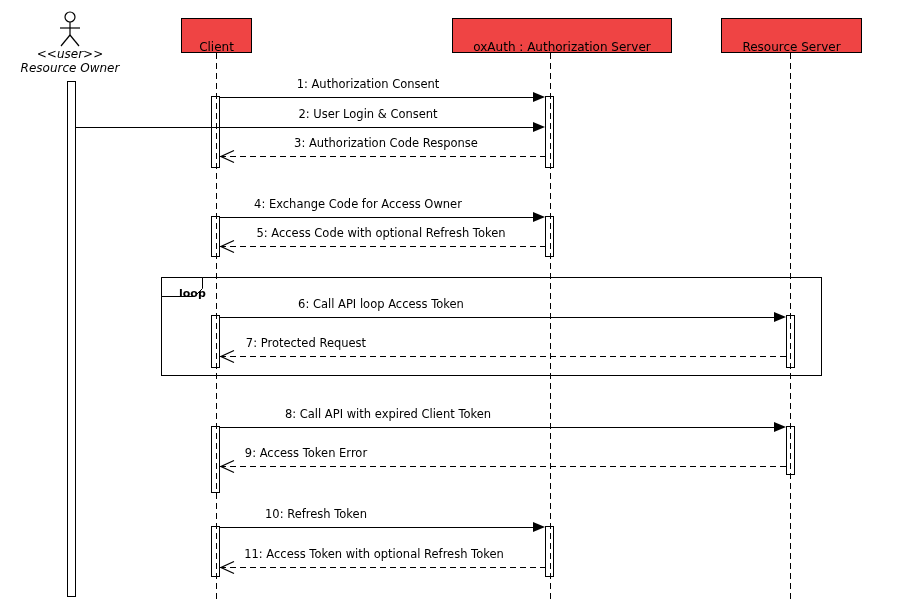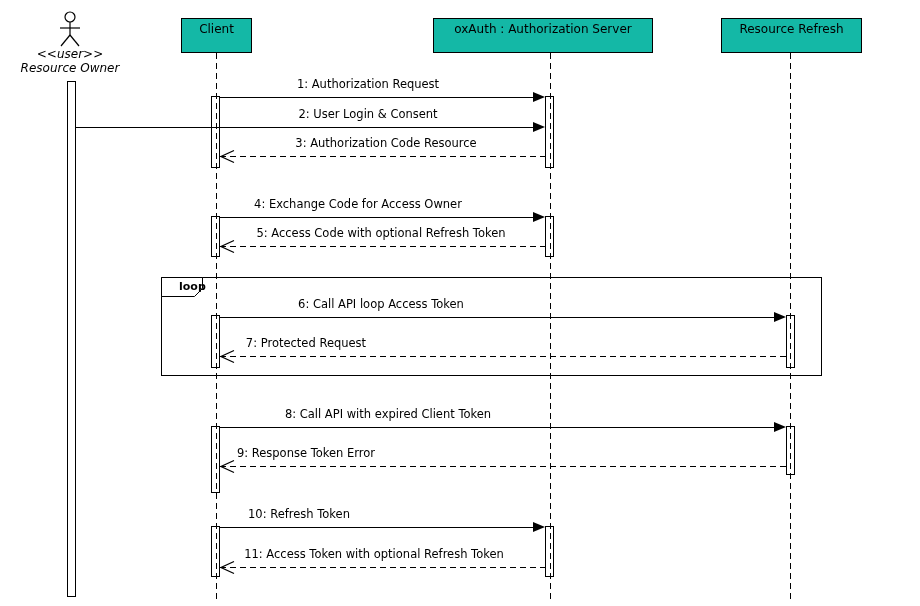--- a/index.html
+++ b/index.html
@@ -2,22 +2,22 @@
 <html><head>
 <meta charset="utf-8">
 <style>
   html,body{margin:0;padding:0;background:#ffffff;}
   .stage{
     position:relative;width:920px;height:606px;background:#ffffff;
     font-family:"DejaVu Sans","Liberation Sans",sans-serif;color:#000;
     overflow:hidden;
   }
   .head-box{
-    position:absolute;border:1px solid #000;background:#14b8a6;
-    text-align:center;font-size:12px;line-height:14px;padding-top:3px;
+    position:absolute;border:1px solid #000;background:#ef4444;
+    text-align:center;font-size:12px;line-height:14px;padding-top:21px;
     box-sizing:border-box;
   }
   .lifeline{
     position:absolute;width:1px;
     background:repeating-linear-gradient(to bottom,#000 0 6px,transparent 6px 10px);
   }
   .activation{
     position:absolute;width:9px;border:1px solid #000;background:transparent;
     box-sizing:border-box;
   }
@@ -51,21 +51,21 @@
 <div class="stage">
 
   <div class="lifeline" style="left:216px;top:53px;height:547px;"></div>
   <div class="lifeline" style="left:550px;top:53px;height:547px;"></div>
   <div class="lifeline" style="left:790px;top:53px;height:547px;"></div>
 
   <div class="loop-frame" style="left:161px;top:277px;width:661px;height:99px;"></div>
   <svg style="position:absolute;left:161px;top:277px;" width="42" height="20" viewBox="0 0 42 20">
     <path d="M0.5,0.5 L41.5,0.5 L41.5,11.5 L33.5,19.5 L0.5,19.5 Z" fill="#ffffff" stroke="#000000" stroke-width="1"></path>
   </svg>
-  <div class="loop-operator" style="left:167px;top:281px;padding-left:12px;">loop</div>
+  <div class="loop-operator" style="left:167px;top:288px;padding-left:12px;">loop</div>
 
   <div class="activation solid-bar" style="left:67px;top:81px;height:516px;"></div>
 
   <div class="activation" style="left:211px;top:96px;height:72px;"></div>
   <div class="activation" style="left:211px;top:216px;height:41px;"></div>
   <div class="activation" style="left:211px;top:315px;height:53px;"></div>
   <div class="activation" style="left:211px;top:426px;height:67px;"></div>
   <div class="activation" style="left:211px;top:526px;height:51px;"></div>
 
   <div class="activation" style="left:545px;top:96px;height:72px;"></div>
@@ -79,37 +79,37 @@
     <circle cx="15" cy="9" r="5" fill="none" stroke="#000" stroke-width="1.2"></circle>
     <line x1="15" y1="14" x2="15" y2="27" stroke="#000" stroke-width="1.2"></line>
     <line x1="5" y1="20" x2="25" y2="20" stroke="#000" stroke-width="1.2"></line>
     <line x1="15" y1="27" x2="6" y2="38" stroke="#000" stroke-width="1.2"></line>
     <line x1="15" y1="27" x2="24" y2="38" stroke="#000" stroke-width="1.2"></line>
   </svg>
   <div class="actor-label" style="top:48px;">&lt;&lt;user&gt;&gt;</div>
   <div class="actor-label" style="top:62px;">Resource Owner</div>
 
   <div class="head-box" style="left:181px;top:18px;width:71px;height:35px;">Client</div>
-  <div class="head-box" style="left:433px;top:18px;width:220px;height:35px;">oxAuth : Authorization Server</div>
-  <div class="head-box" style="left:721px;top:18px;width:141px;height:35px;">Resource Refresh</div>
+  <div class="head-box" style="left:452px;top:18px;width:220px;height:35px;">oxAuth : Authorization Server</div>
+  <div class="head-box" style="left:721px;top:18px;width:141px;height:35px;">Resource Server</div>
 
   <div>
-    <div class="msg-label" style="left:368px;top:78px;">1: Authorization Request</div>
+    <div class="msg-label" style="left:368px;top:78px;">1: Authorization Consent</div>
     <div class="msg-line" style="left:220px;top:97px;width:314px;"></div>
     <div class="arrow-filled" style="left:533px;top:92px;"></div>
   </div>
 
   <div>
     <div class="msg-label" style="left:368px;top:108px;">2: User Login &amp; Consent</div>
     <div class="msg-line" style="left:75px;top:127px;width:459px;"></div>
     <div class="arrow-filled" style="left:533px;top:122px;"></div>
   </div>
 
   <div>
-    <div class="msg-label" style="left:386px;top:137px;">3: Authorization Code Resource</div>
+    <div class="msg-label" style="left:386px;top:137px;">3: Authorization Code Response</div>
     <div class="msg-line dashed" style="left:220px;top:156px;width:325px;"></div>
     <svg class="arrow-open" style="left:220px;top:149px;" width="15" height="15" viewBox="0 0 15 15">
       <path d="M14,1.5 L1,7.5 L14,13.5" fill="none" stroke="#000" stroke-width="1.2"></path>
     </svg>
   </div>
 
   <div>
     <div class="msg-label" style="left:358px;top:198px;">4: Exchange Code for Access Owner</div>
     <div class="msg-line" style="left:220px;top:217px;width:314px;"></div>
     <div class="arrow-filled" style="left:533px;top:212px;"></div>
@@ -137,29 +137,29 @@
     </svg>
   </div>
 
   <div>
     <div class="msg-label" style="left:388px;top:408px;">8: Call API with expired Client Token</div>
     <div class="msg-line" style="left:220px;top:427px;width:555px;"></div>
     <div class="arrow-filled" style="left:774px;top:422px;"></div>
   </div>
 
   <div>
-    <div class="msg-label" style="left:306px;top:447px;">9: Response Token Error</div>
+    <div class="msg-label" style="left:306px;top:447px;">9: Access Token Error</div>
     <div class="msg-line dashed" style="left:220px;top:466px;width:566px;"></div>
     <svg class="arrow-open" style="left:220px;top:459px;" width="15" height="15" viewBox="0 0 15 15">
       <path d="M14,1.5 L1,7.5 L14,13.5" fill="none" stroke="#000" stroke-width="1.2"></path>
     </svg>
   </div>
 
   <div>
-    <div class="msg-label" style="left:299px;top:508px;">10: Refresh Token</div>
+    <div class="msg-label" style="left:316px;top:508px;">10: Refresh Token</div>
     <div class="msg-line" style="left:220px;top:527px;width:314px;"></div>
     <div class="arrow-filled" style="left:533px;top:522px;"></div>
   </div>
 
   <div>
     <div class="msg-label" style="left:374px;top:548px;">11: Access Token with optional Refresh Token</div>
     <div class="msg-line dashed" style="left:220px;top:567px;width:325px;"></div>
     <svg class="arrow-open" style="left:220px;top:560px;" width="15" height="15" viewBox="0 0 15 15">
       <path d="M14,1.5 L1,7.5 L14,13.5" fill="none" stroke="#000" stroke-width="1.2"></path>
     </svg>

